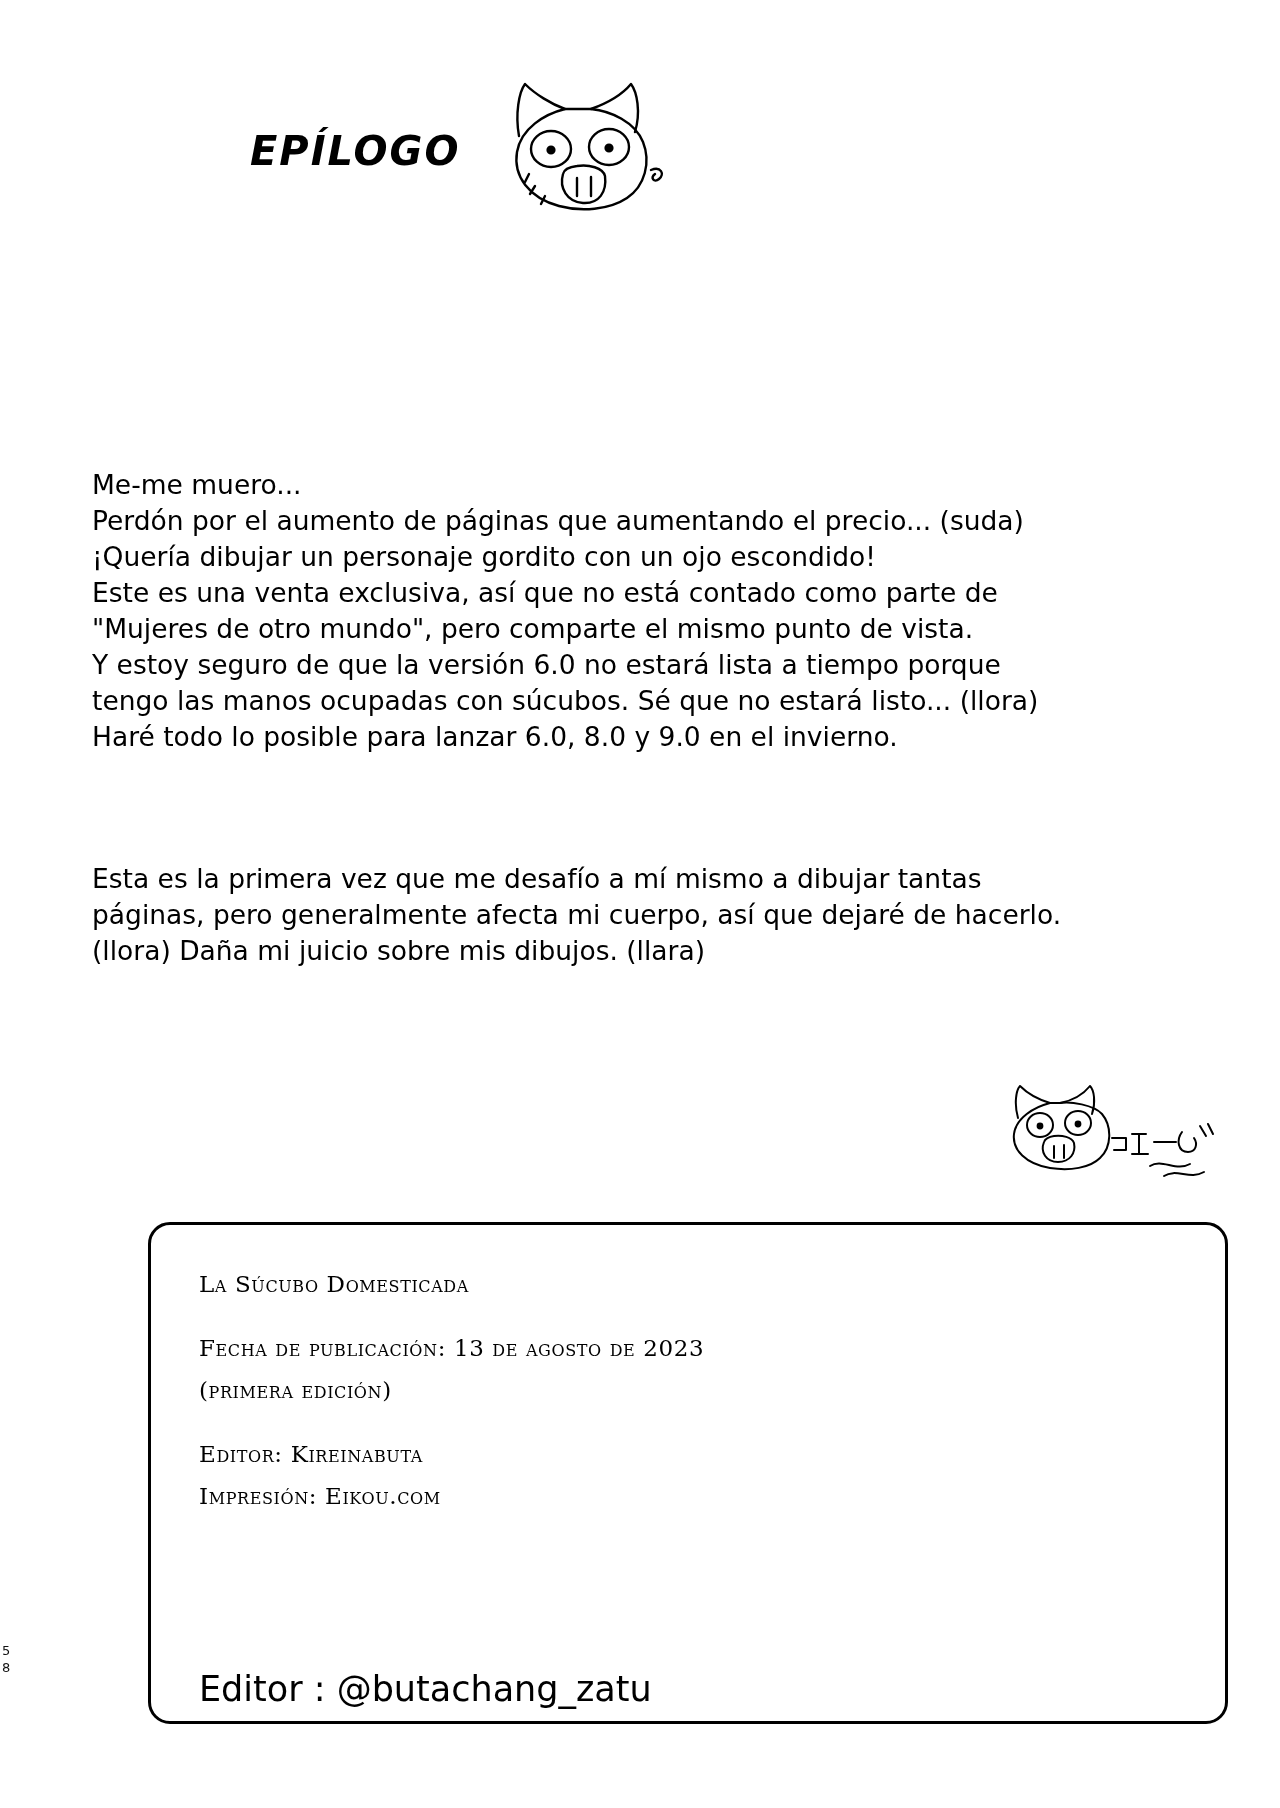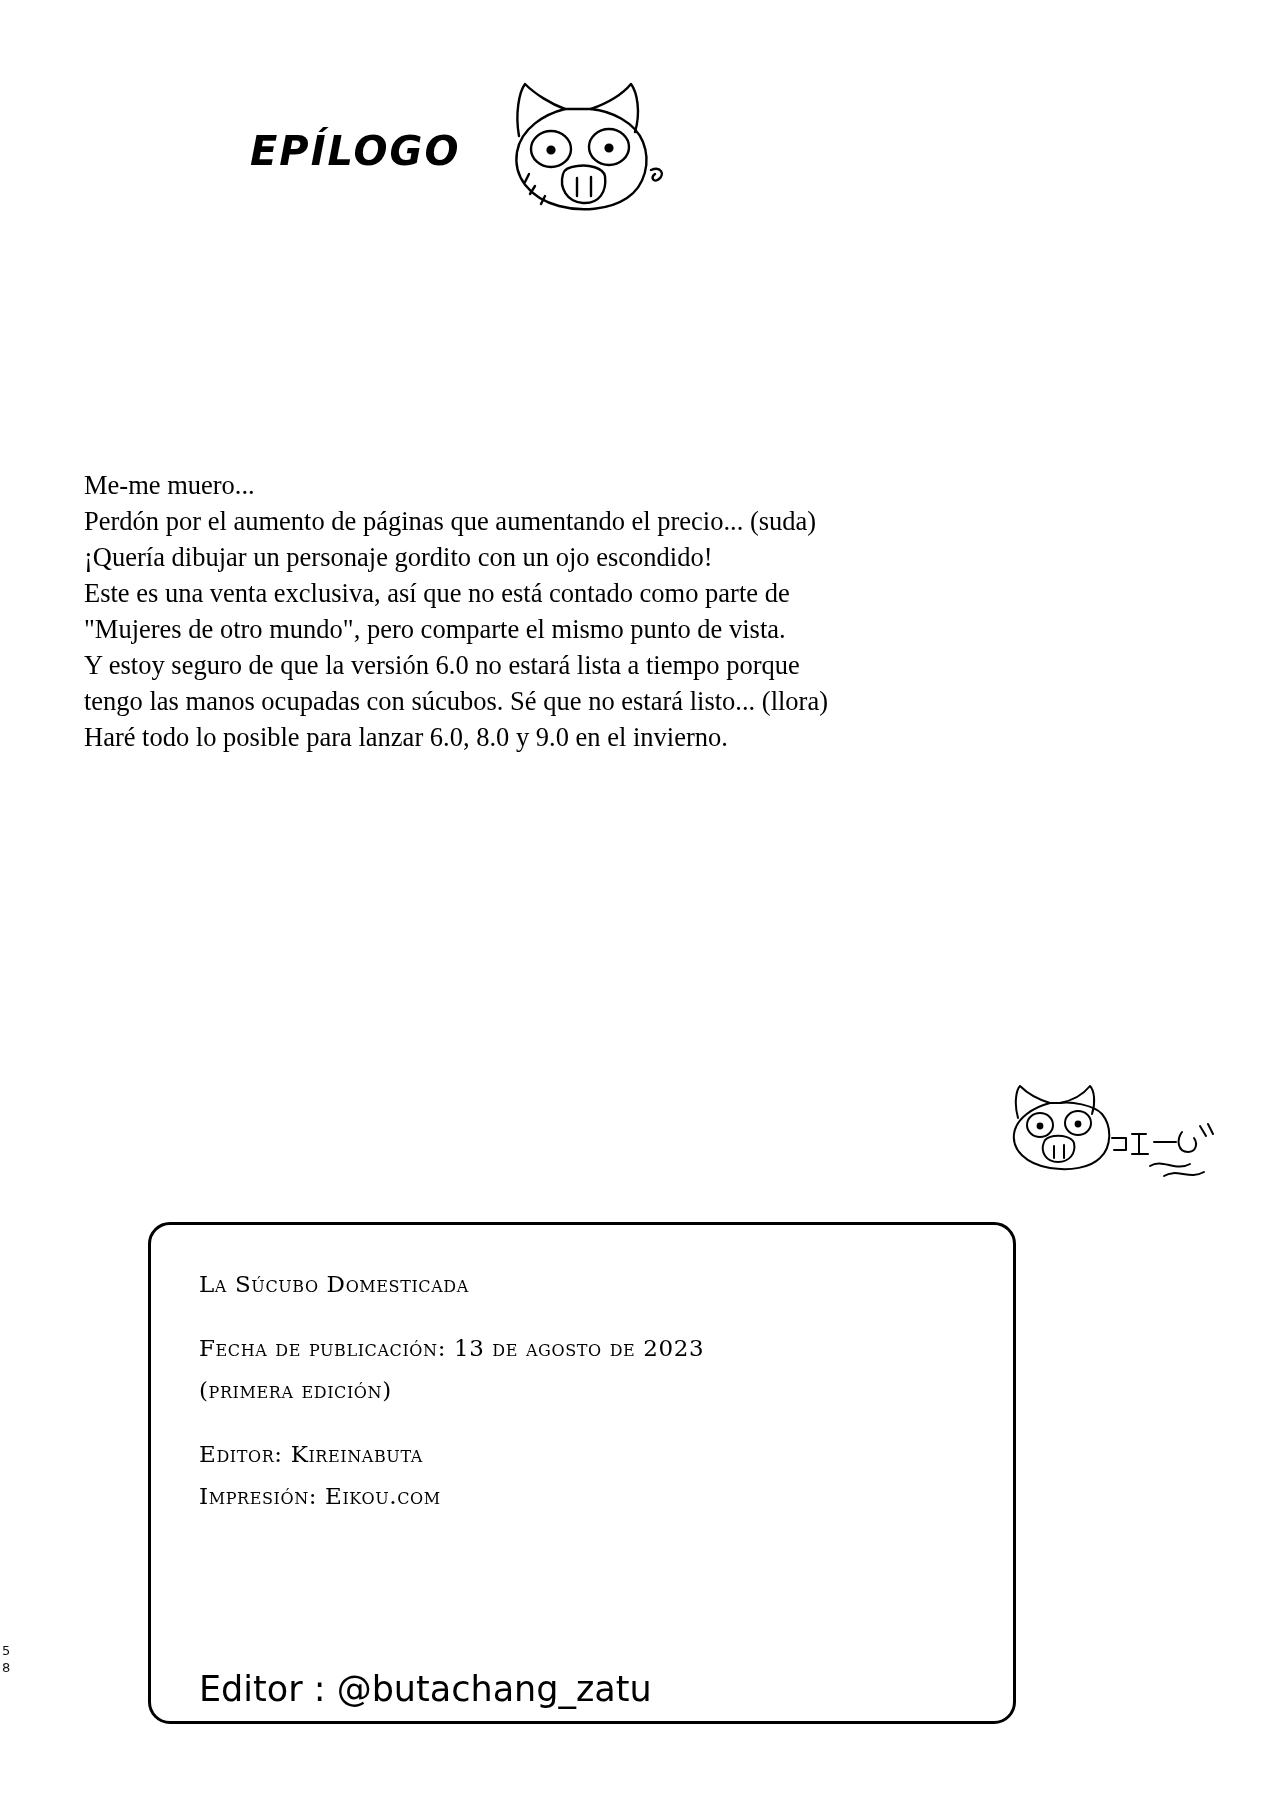--- a/index.html
+++ b/index.html
@@ -55,41 +55,40 @@
     position: absolute;
     left: 76px;
     top: 395px;
     width: 1120px;
     font-family: "DejaVu Sans", sans-serif;
     font-size: 26.5px;
     line-height: 36px;
     white-space: pre-wrap;
   }
   .para {
-    margin: 0 0 34px 8px;
+    margin: 0 0 34px 16px;
     white-space: pre-wrap;
-    font-family: Liberation Serif, serif;
   }
   .para:last-child { margin-bottom: 0; }
 
   
   .corner-mascot {
     position: absolute;
     left: 1000px;
     top: 1080px;
     width: 230px;
     height: 110px;
   }
 
   
   .colophon {
     position: absolute;
     left: 148px;
     top: 1222px;
-    width: 868px;
+    width: 1080px;
     height: 502px;
     border: 3px solid #000;
     border-radius: 22px;
     box-sizing: border-box;
     padding: 42px 48px;
   }
   .colophon-small {
     font-family: "DejaVu Serif", serif;
     font-size: 23px;
     font-variant: small-caps;
@@ -160,20 +159,23 @@
 
   <div class="body-text">
     <p class="para">Me-me muero...
 Perdón por el aumento de páginas que aumentando el precio... (suda)
 ¡Quería dibujar un personaje gordito con un ojo escondido!
 Este es una venta exclusiva, así que no está contado como parte de
 "Mujeres de otro mundo", pero comparte el mismo punto de vista.
 Y estoy seguro de que la versión 6.0 no estará lista a tiempo porque
 tengo las manos ocupadas con súcubos. Sé que no estará listo... (llora)
 Haré todo lo posible para lanzar 6.0, 8.0 y 9.0 en el invierno.</p>
+    <p class="para">Esta es la primera vez que me desafío a mí mismo a dibujar tantas
+páginas, pero generalmente afecta mi cuerpo, así que dejaré de hacerlo.
+(llora) Daña mi juicio sobre mis dibujos. (llara)</p>
   </div>
 
   <div class="corner-mascot">
     <svg viewBox="0 0 230 110" width="230" height="110" xmlns="http://www.w3.org/2000/svg">
       <g fill="none" stroke="#000" stroke-width="2" stroke-linecap="round" stroke-linejoin="round">
 
         <path d="M18 38 C14 24 16 10 20 6 C28 14 40 20 50 23"></path>
         <path d="M92 34 C96 22 94 10 90 6 C82 16 70 21 60 23"></path>
 
         <path d="M50 23 C34 27 16 38 14 54 C12 70 26 84 50 88 C70 91 90 88 100 78 C112 67 112 46 102 34 C94 25 70 21 60 23 Z"></path>

